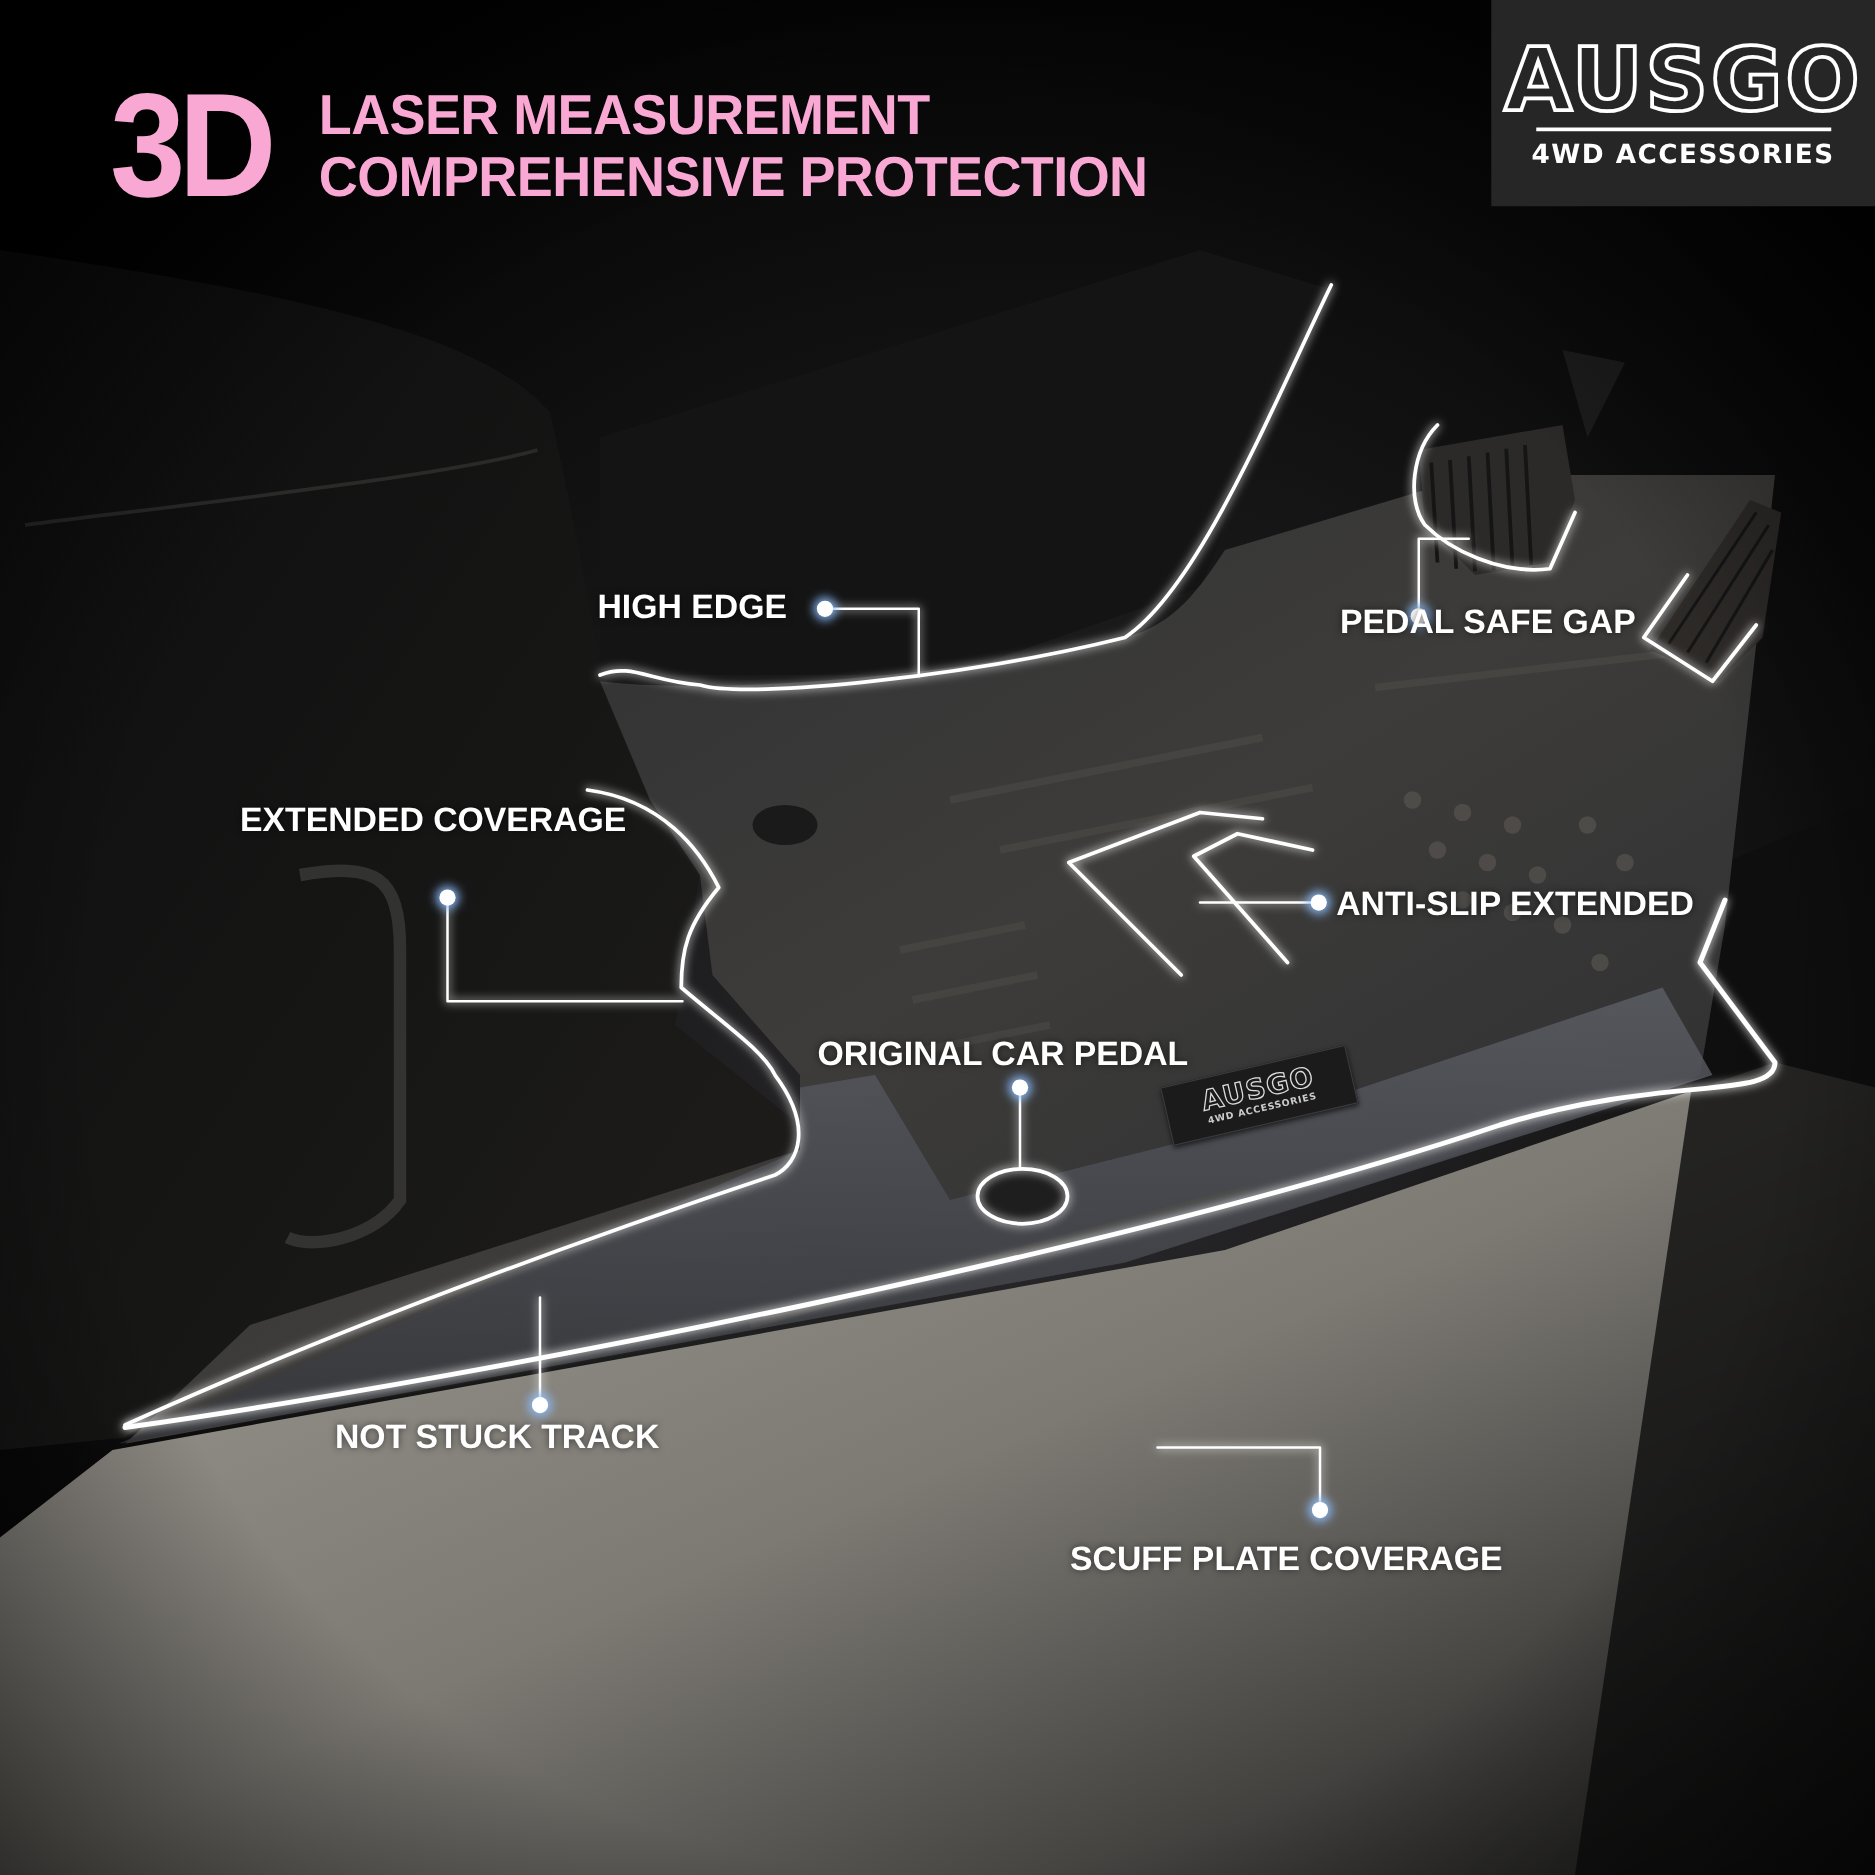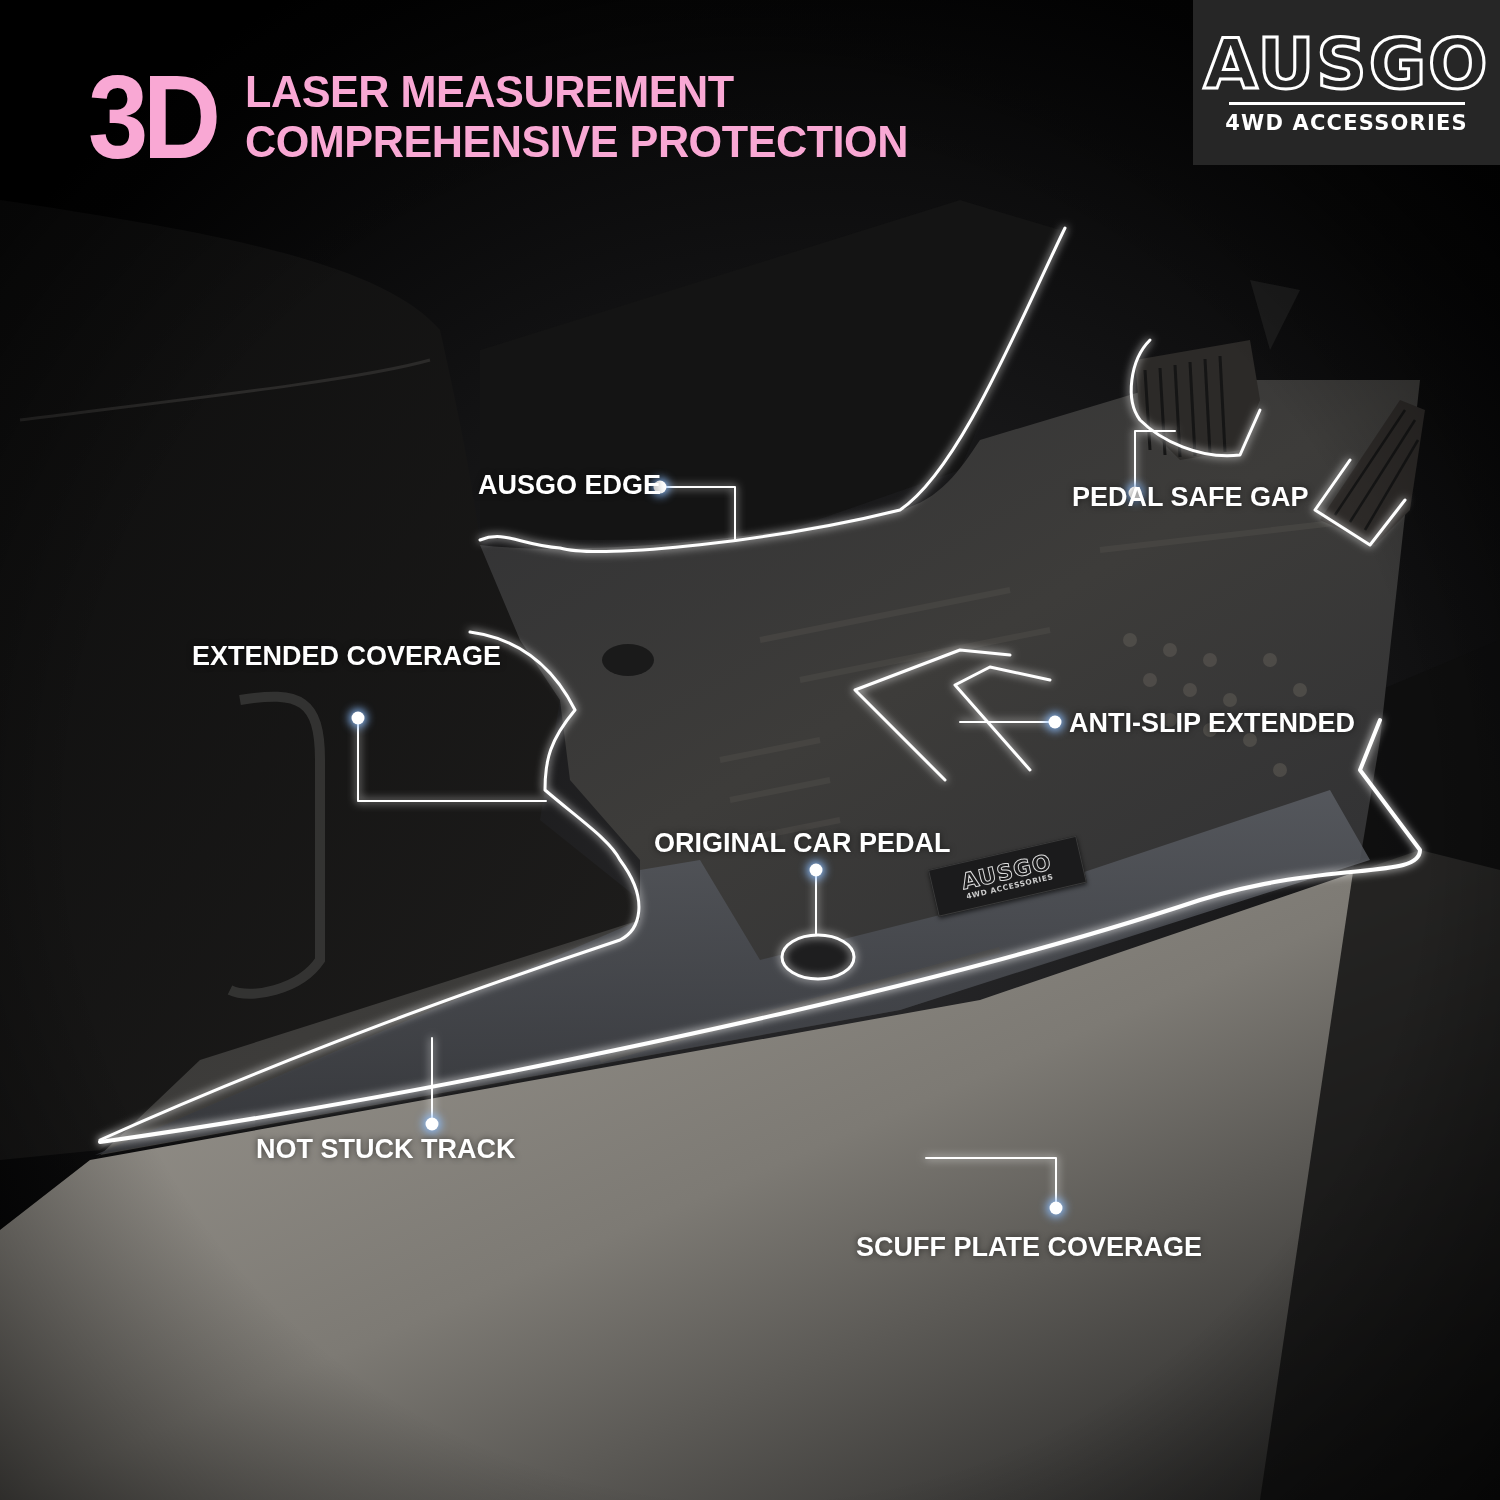--- a/index.html
+++ b/index.html
@@ -6,21 +6,21 @@
     body { width: 1500px; height: 1500px; overflow: hidden; position: relative;
            font-family: "Liberation Sans", "DejaVu Sans", sans-serif; }
 
     .scene { position: absolute; inset: 0; width: 1500px; height: 1500px; }
     .scene svg { position: absolute; inset: 0; }
 
     
     .headline { position: absolute; left: 88px; top: 58px; display: flex; align-items: center; color: #f9a8d4; }
     .headline .big { font-weight: 700; font-size: 118px; line-height: 1; letter-spacing: -6px;
                      transform: scaleX(0.92); transform-origin: left center; margin-right: 6px; }
-    .headline .lines { display: flex; flex-direction: column; margin-left: 12px; }
+    .headline .lines { display: flex; flex-direction: column; margin-left: 22px; }
     .headline .line { font-weight: 700; font-size: 45px; line-height: 50px; letter-spacing: -0.5px;
                       transform: scaleX(0.96); transform-origin: left center; white-space: nowrap; }
 
     
     .logo-box { position: absolute; left: 1193px; top: 0; width: 307px; height: 165px; background: #262626;
                 display: flex; flex-direction: column; align-items: center; justify-content: center; }
     .logo-word { color: transparent; -webkit-text-stroke: 3px #fff; font-weight: 700; font-size: 70px;
                  line-height: 68px; letter-spacing: 2px; font-family: "DejaVu Sans", sans-serif; }
     .logo-rule { width: 236px; height: 3px; background: #fff; margin: 4px 0 6px 0; }
     .logo-sub { color: #fff; font-weight: 700; font-size: 21px; letter-spacing: 1.2px;
@@ -194,19 +194,19 @@
 </div>
 
 <div class="dot" style="left:660px; top:487px;"></div>
 <div class="dot" style="left:1135px; top:493px;"></div>
 <div class="dot" style="left:358px; top:718px;"></div>
 <div class="dot" style="left:1055px; top:722px;"></div>
 <div class="dot" style="left:816px; top:870px;"></div>
 <div class="dot" style="left:432px; top:1124px;"></div>
 <div class="dot" style="left:1056px; top:1208px;"></div>
 
-<div class="label" style="left:478px; top:470px;">AUSGO EDGE</div>
+<div class="label" style="left:478px; top:470px;">HIGH EDGE</div>
 <div class="label" style="left:1072px; top:482px;">PEDAL SAFE GAP</div>
 <div class="label" style="left:192px; top:641px;">EXTENDED COVERAGE</div>
 <div class="label" style="left:1069px; top:708px;">ANTI-SLIP EXTENDED</div>
 <div class="label" style="left:654px; top:828px;">ORIGINAL CAR PEDAL</div>
-<div class="label" style="left:256px; top:1134px;">NOT STUCK TRACK</div>
+<div class="label" style="left:268px; top:1134px;">NOT STUCK TRACK</div>
 <div class="label" style="left:856px; top:1232px;">SCUFF PLATE COVERAGE</div>
 
 </body></html>

